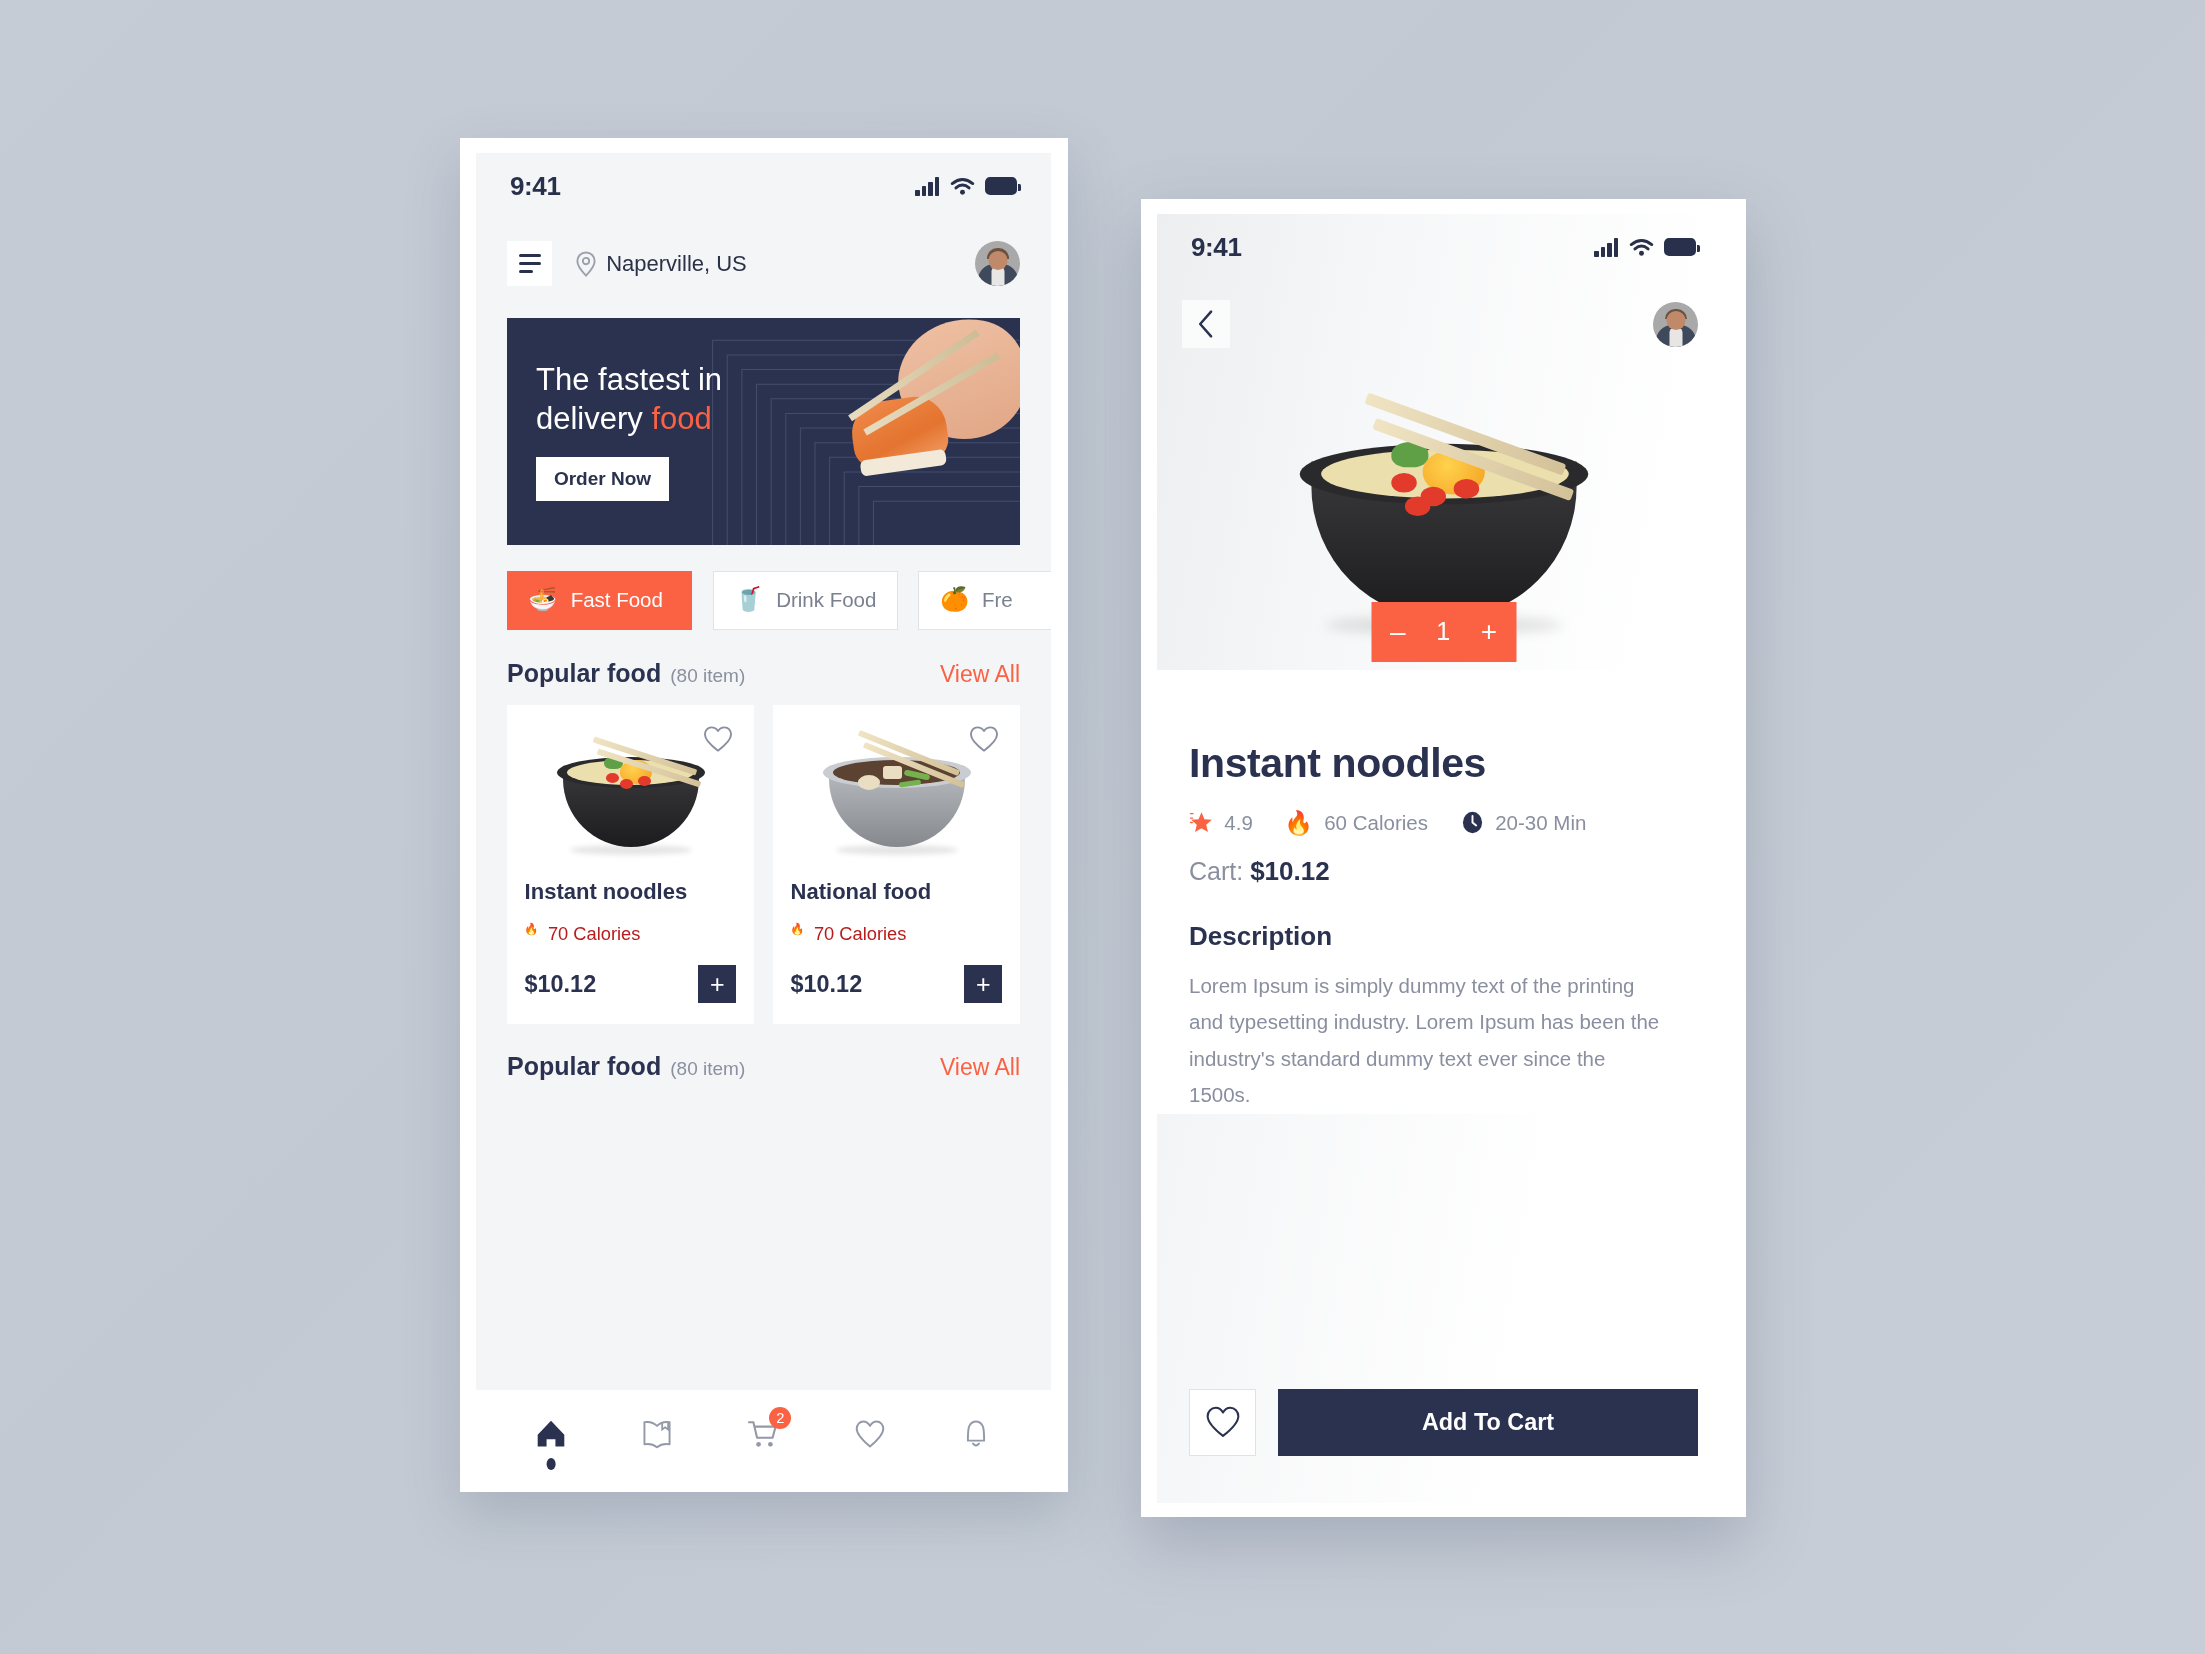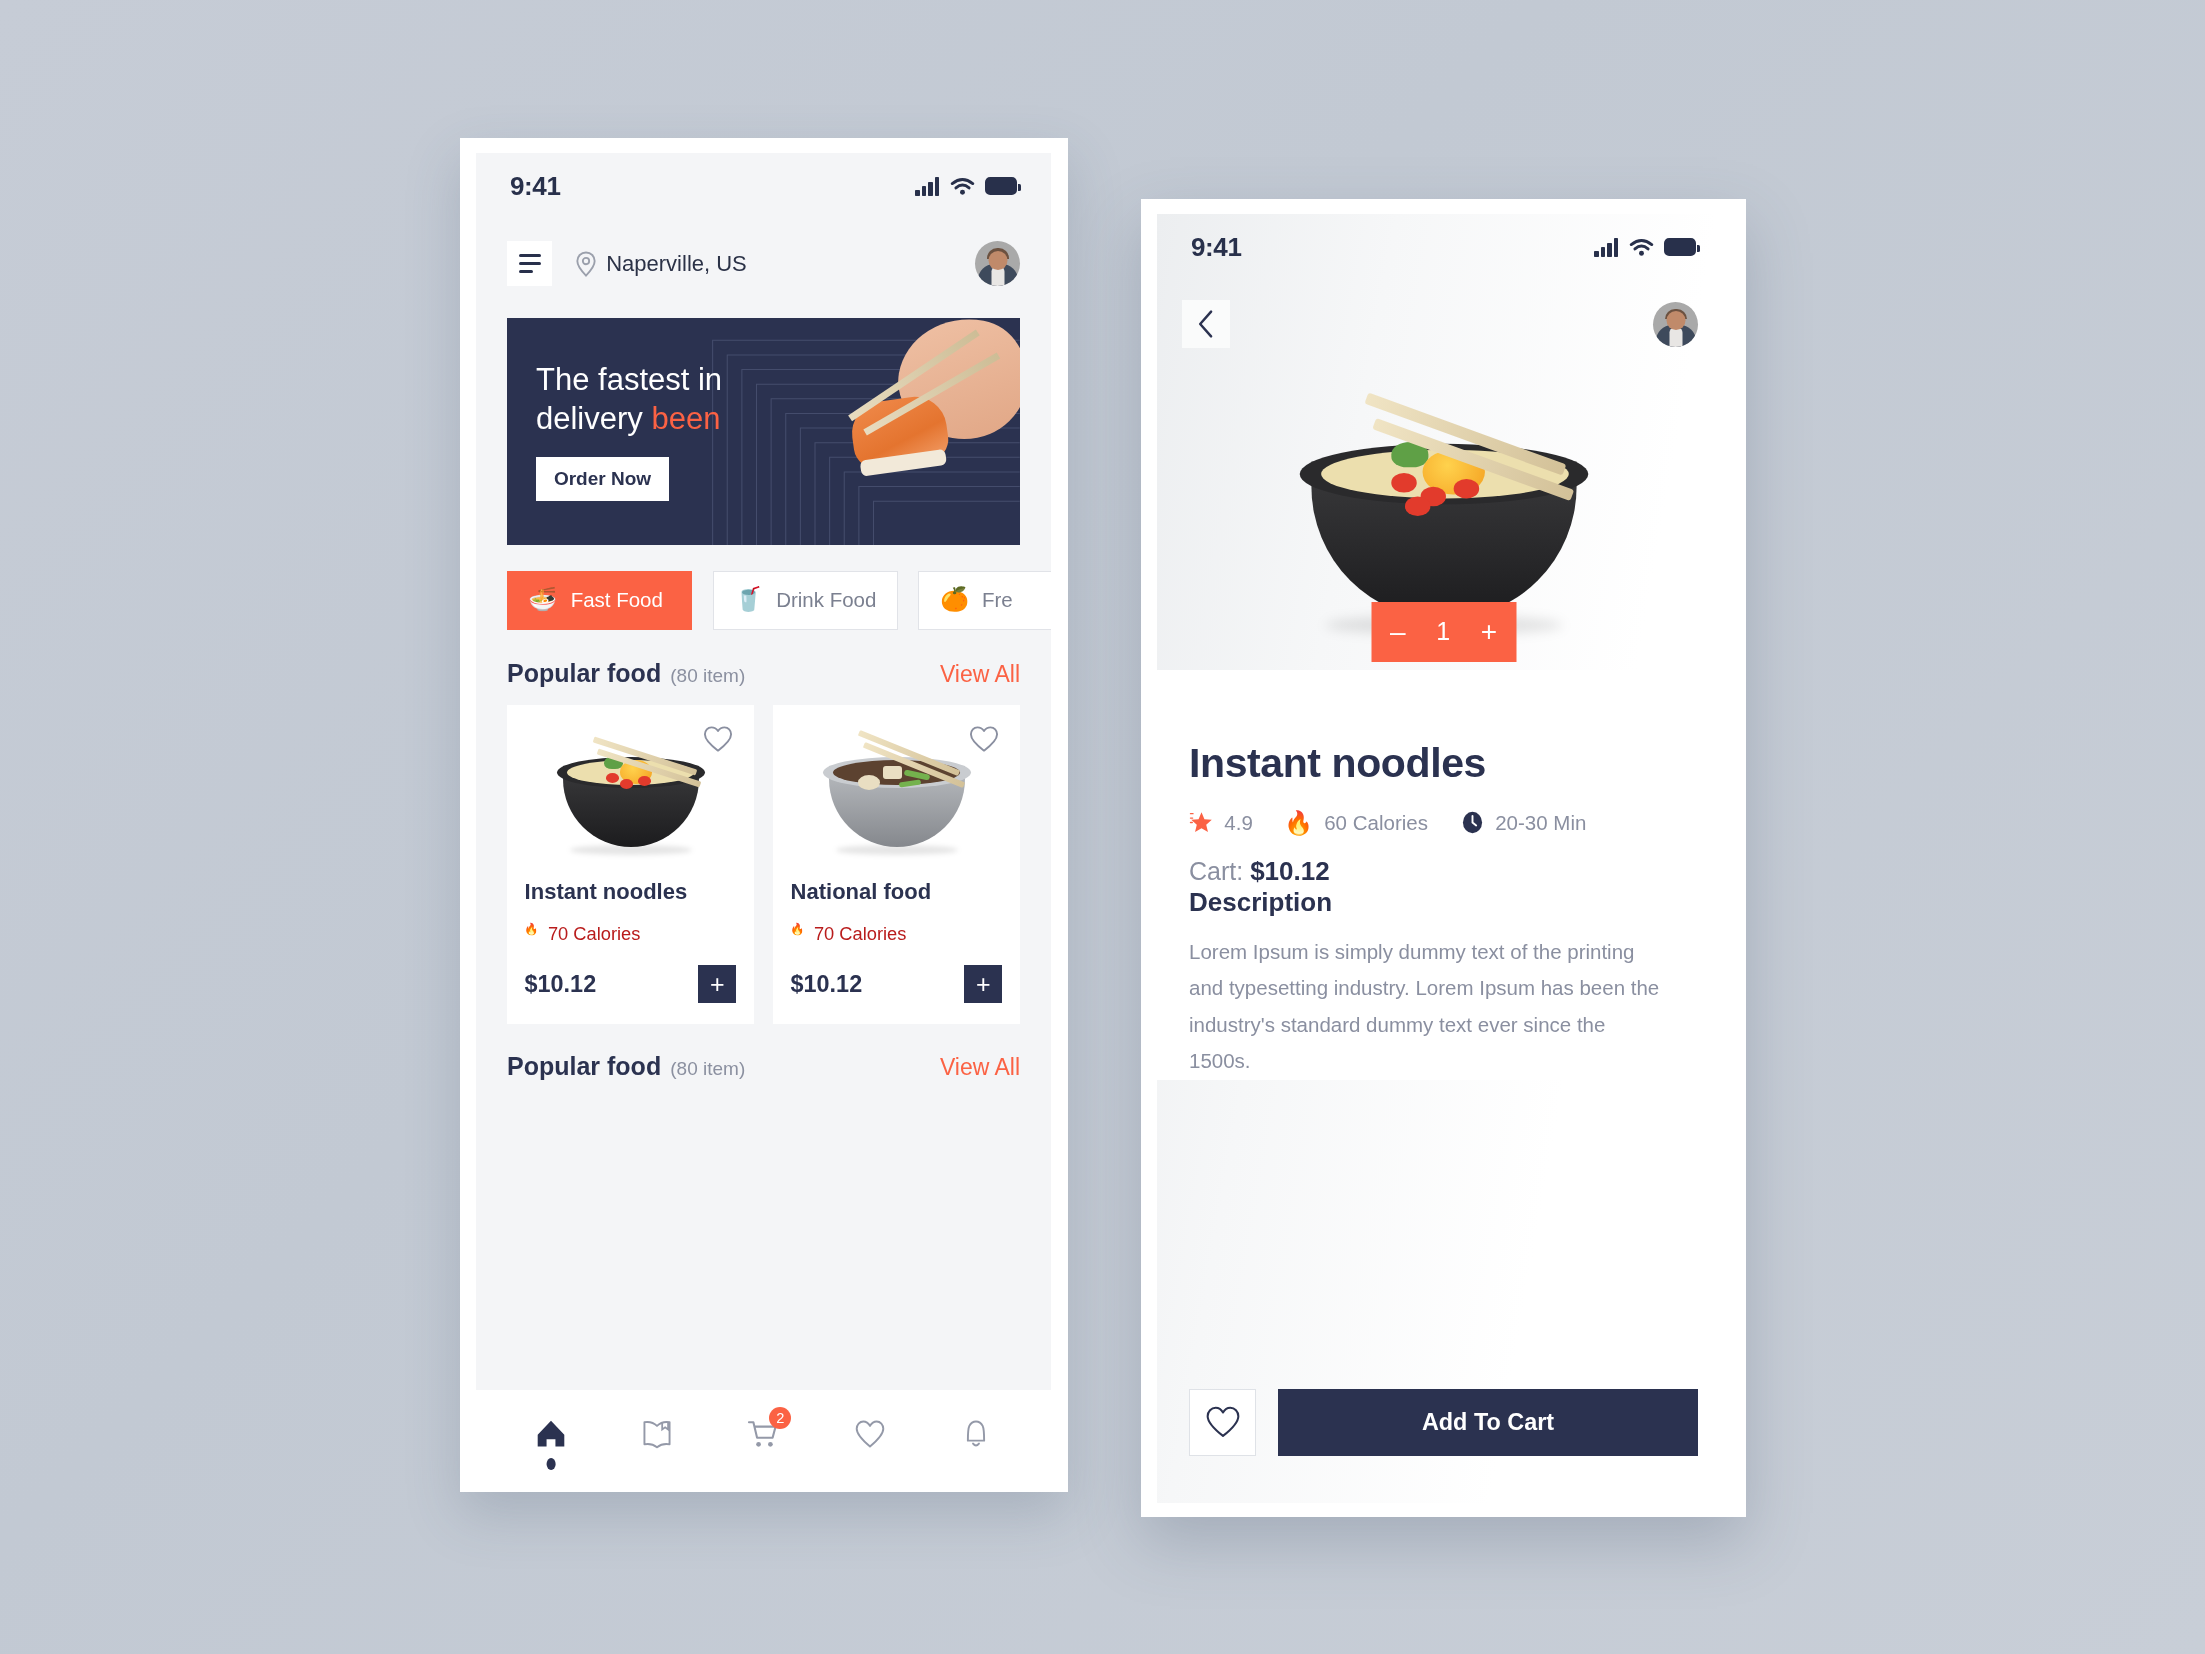--- a/index.html
+++ b/index.html
@@ -333,21 +333,21 @@
   .stepper .qty { color: #ffffff; font-size: 25px; }
   .detail-body { background: #ffffff; padding: 70px 32px 0 32px; }
   .detail-title {
     font-size: 41px; font-weight: bold; color: #2b3250; letter-spacing: -0.4px;
   }
   .meta-row { display:flex; align-items:center; gap: 32px; margin-top: 22px; }
   .meta { display:flex; align-items:center; gap: 10.3px; }
   .meta-text { font-size: 20.5px; color: #8a8fa0; }
   .price-row { margin-top: 19px; font-size: 25px; color: #8a8fa0; }
   .price-row b { color: #2b3250; font-size: 26px; }
-  .desc-title { font-size: 26px; font-weight: bold; color: #2b3250; }
+  .desc-title { margin-top: 34px; font-size: 26px; font-weight: bold; color: #2b3250; }
   .desc-text {
     margin-top: 16px; font-size: 20.5px; line-height: 1.78; color: #8a8fa0;
     max-width: 483px;
   }
   .detail-foot {
     position: absolute; left: 0; bottom: 47px; width: 100%;
     display:flex; align-items:flex-start; gap: 22px; padding: 0 32px;
   }
   .fav-box {
     width: 67px; height: 67px; border: 1.5px solid #dfe2e7; background:#fff;
@@ -422,21 +422,21 @@
         </g>
       </svg>
       <div class="banner-photo">
         <span class="hand"></span>
         <span class="sushi"></span>
         <span class="stick a"></span>
         <span class="stick b"></span>
       </div>
       <div class="banner-title">
         <span>The fastest in</span><br>
-        <span>delivery </span><span class="hl">been</span>
+        <span>delivery </span><span class="hl">food</span>
       </div>
       <div class="order-btn">Order Now</div>
     </div>
 
 
     <div class="chips">
       <div class="chip active">
         <span class="chip-emoji">🍜</span>
         <span>Fast Food</span>
       </div>

